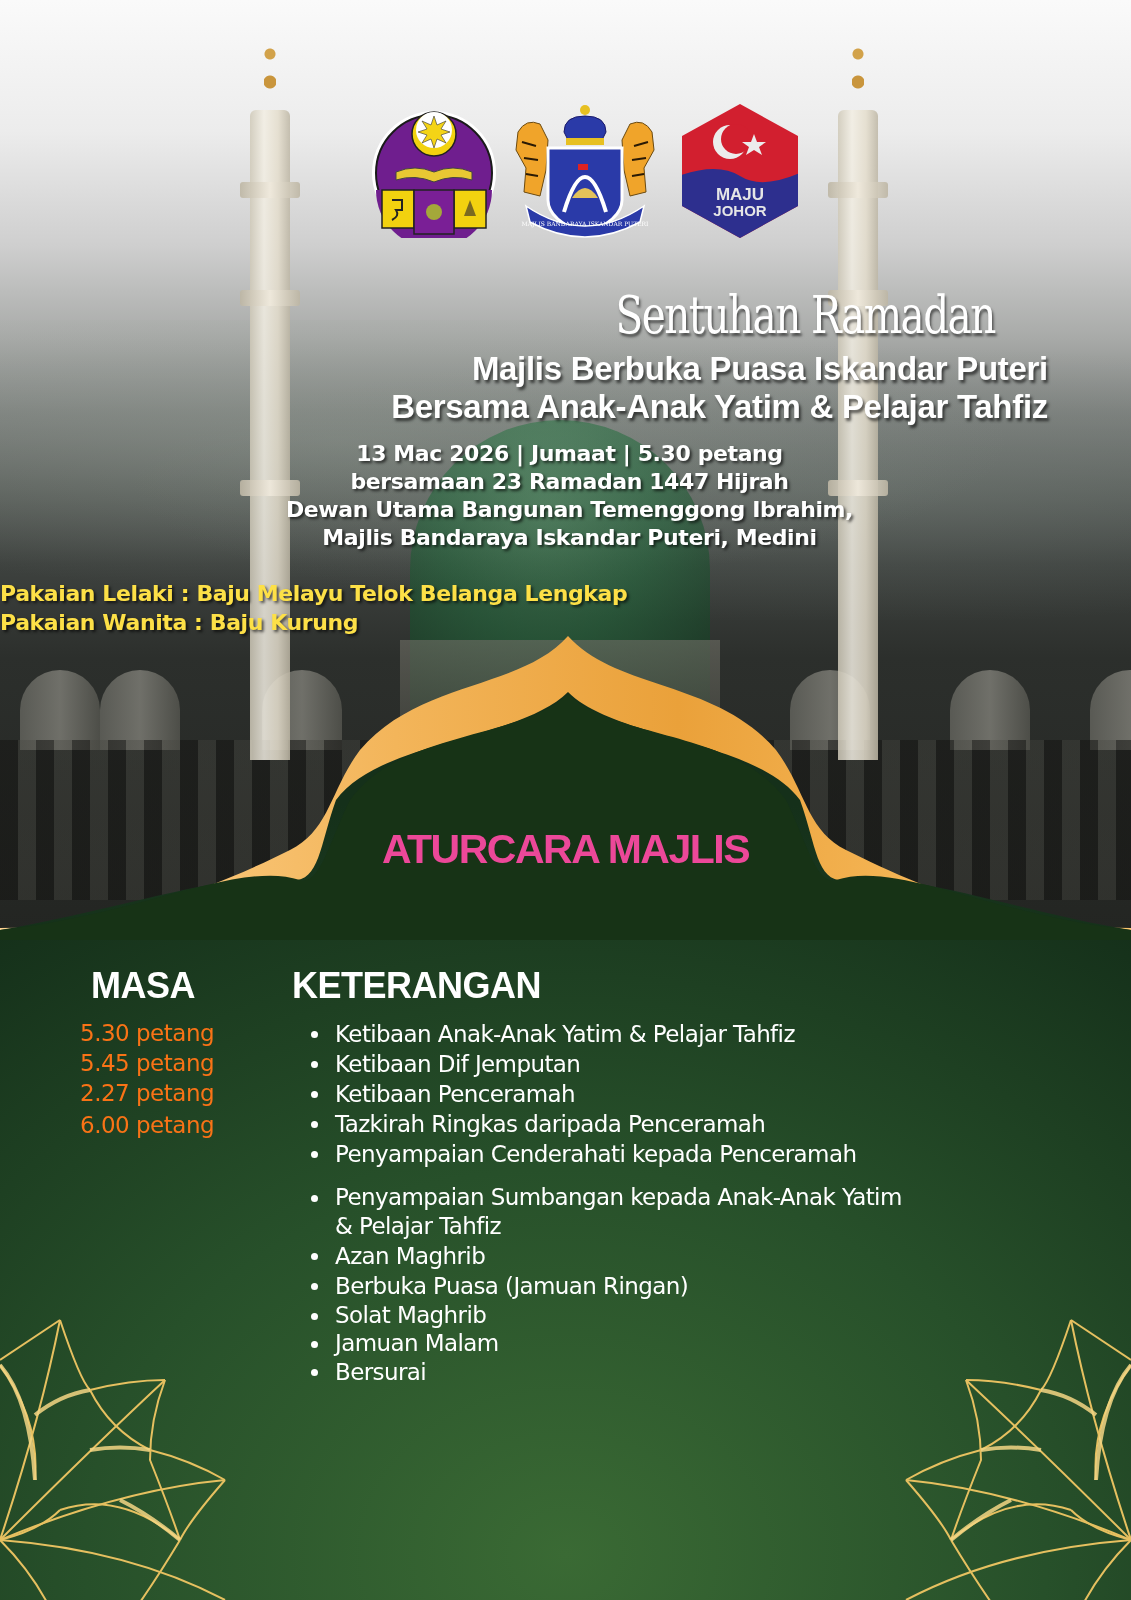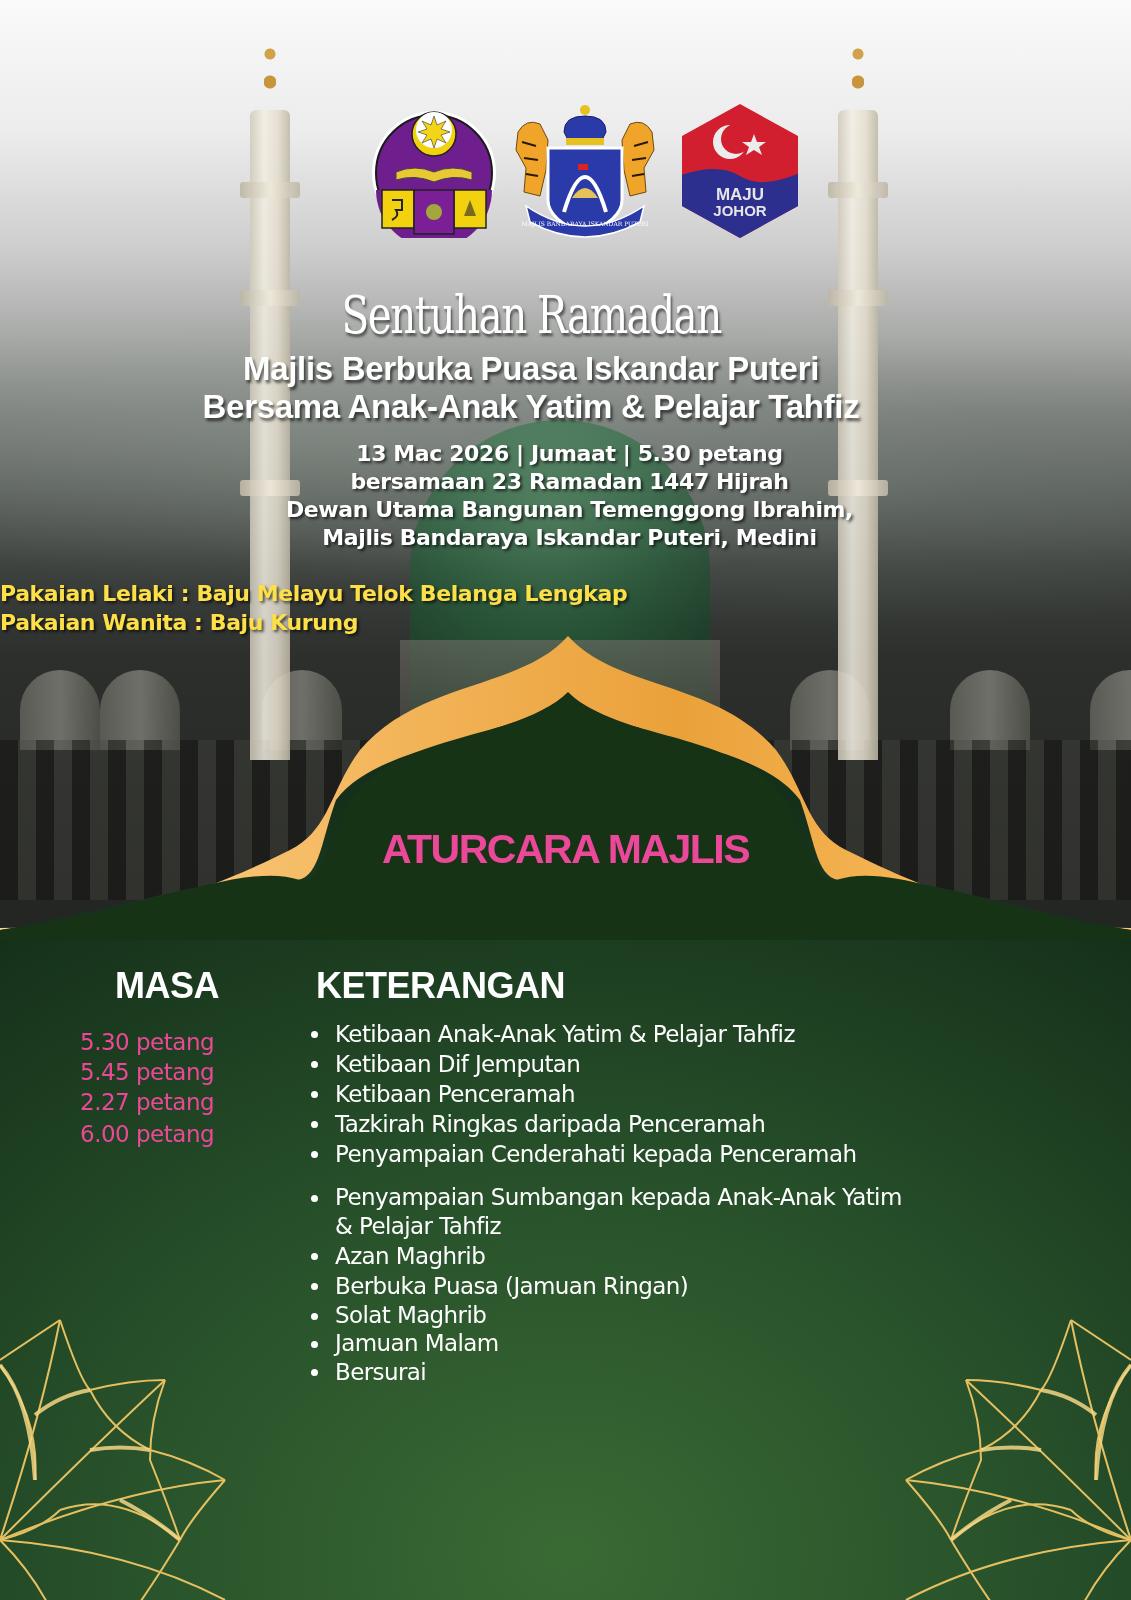--- a/index.html
+++ b/index.html
@@ -63,21 +63,21 @@
     background:
       repeating-linear-gradient(90deg, rgba(20,20,18,0.9) 0 18px, rgba(70,70,64,0.6) 18px 36px);
     opacity: 0.6;
   }
 
   
   .logos { position: absolute; top: 100px; left: 14px; width: 1131px; height: 140px; }
   .logo { position: absolute; }
 
   
-  .heading-block { position: absolute; left: 7px; top: 280px; width: 1048px; text-align: center; color: #fff; }
+  .heading-block { position: absolute; left: 0; top: 280px; width: 1048px; text-align: right; color: #fff; }
   .script-title {
     font-family: "DejaVu Serif", serif; font-size: 52px; font-weight: normal;
     letter-spacing: -2px; transform: scaleX(0.78); display: inline-block;
     text-shadow: 2px 3px 3px rgba(0,0,0,0.55);
     line-height: 70px;
   }
   .main-title {
     font-family: Liberation Sans, sans-serif; font-weight: bold; font-size: 33px;
     line-height: 38px; text-shadow: 2px 3px 3px rgba(0,0,0,0.6);
     letter-spacing: -0.3px;
@@ -100,27 +100,26 @@
     position: absolute; left: 0; top: 826px; width: 1131px; text-align: center;
     color: #ec4899; font-family: "Liberation Sans", sans-serif; font-weight: bold;
     font-size: 41px; letter-spacing: -1.5px;
   }
 
   
   .col-head {
     position: absolute; top: 965px; color: #fff;
     font-family: "Liberation Sans", sans-serif; font-weight: bold; font-size: 36px;
     letter-spacing: -0.5px;
-    margin-left: 24px;
   }
   .col-head-masa { left: 91px; }
   .col-head-ket { left: 292px; }
 
-  .times { position: absolute; left: 80px; top: 1018px; color: #ec4899;
-    font-family: "DejaVu Sans", sans-serif; font-size: 23px; margin-top: 9px; }
+  .times { position: absolute; left: 80px; top: 1018px; color: #f97316;
+    font-family: "DejaVu Sans", sans-serif; font-size: 23px; }
   .times .t { height: 30px; line-height: 30px; letter-spacing: -0.5px; }
 
   .items { position: absolute; left: 310px; top: 1019px; color: #ffffff;
     font-family: "DejaVu Sans", sans-serif; font-size: 23px; list-style: none; width: 640px; }
   .items li { position: relative; padding-left: 25px; line-height: 30px; letter-spacing: -0.6px; }
   .items li::before {
     content: ""; position: absolute; left: 1px; top: 12px; width: 7px; height: 7px;
     border-radius: 50%; background: #fff;
   }
   .items li.wrap { line-height: 29px; margin-top: 14px; }

